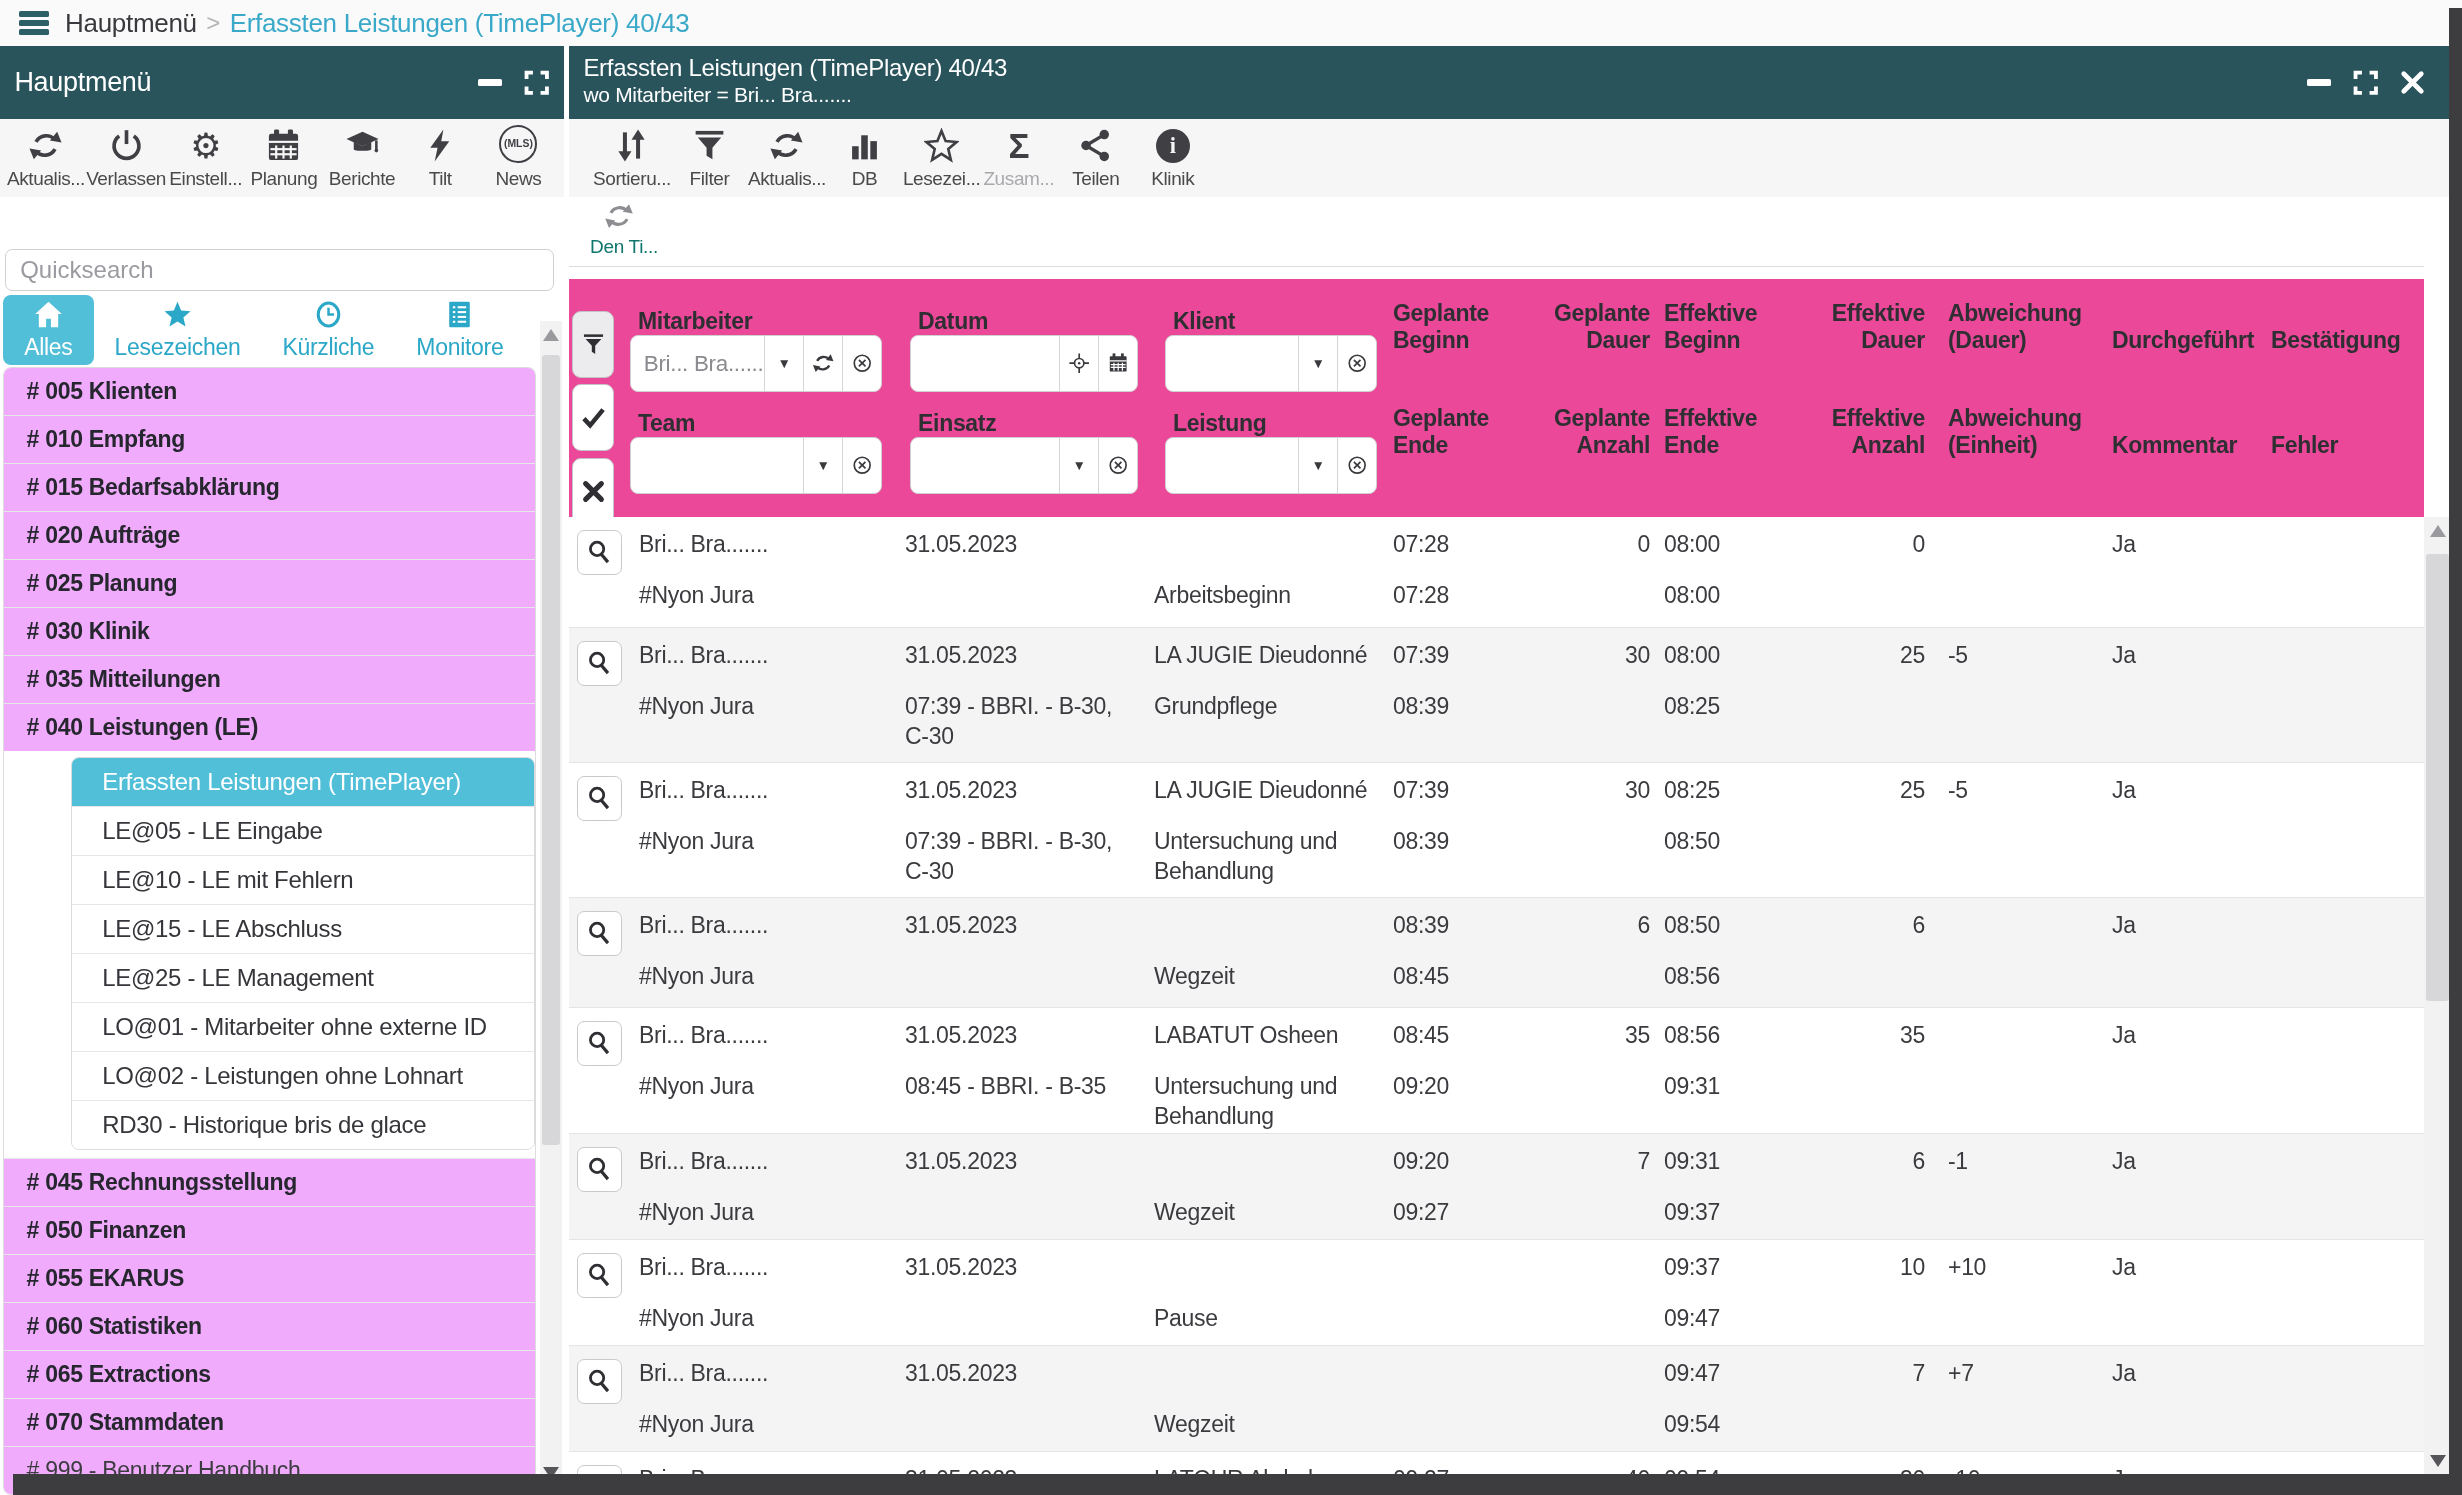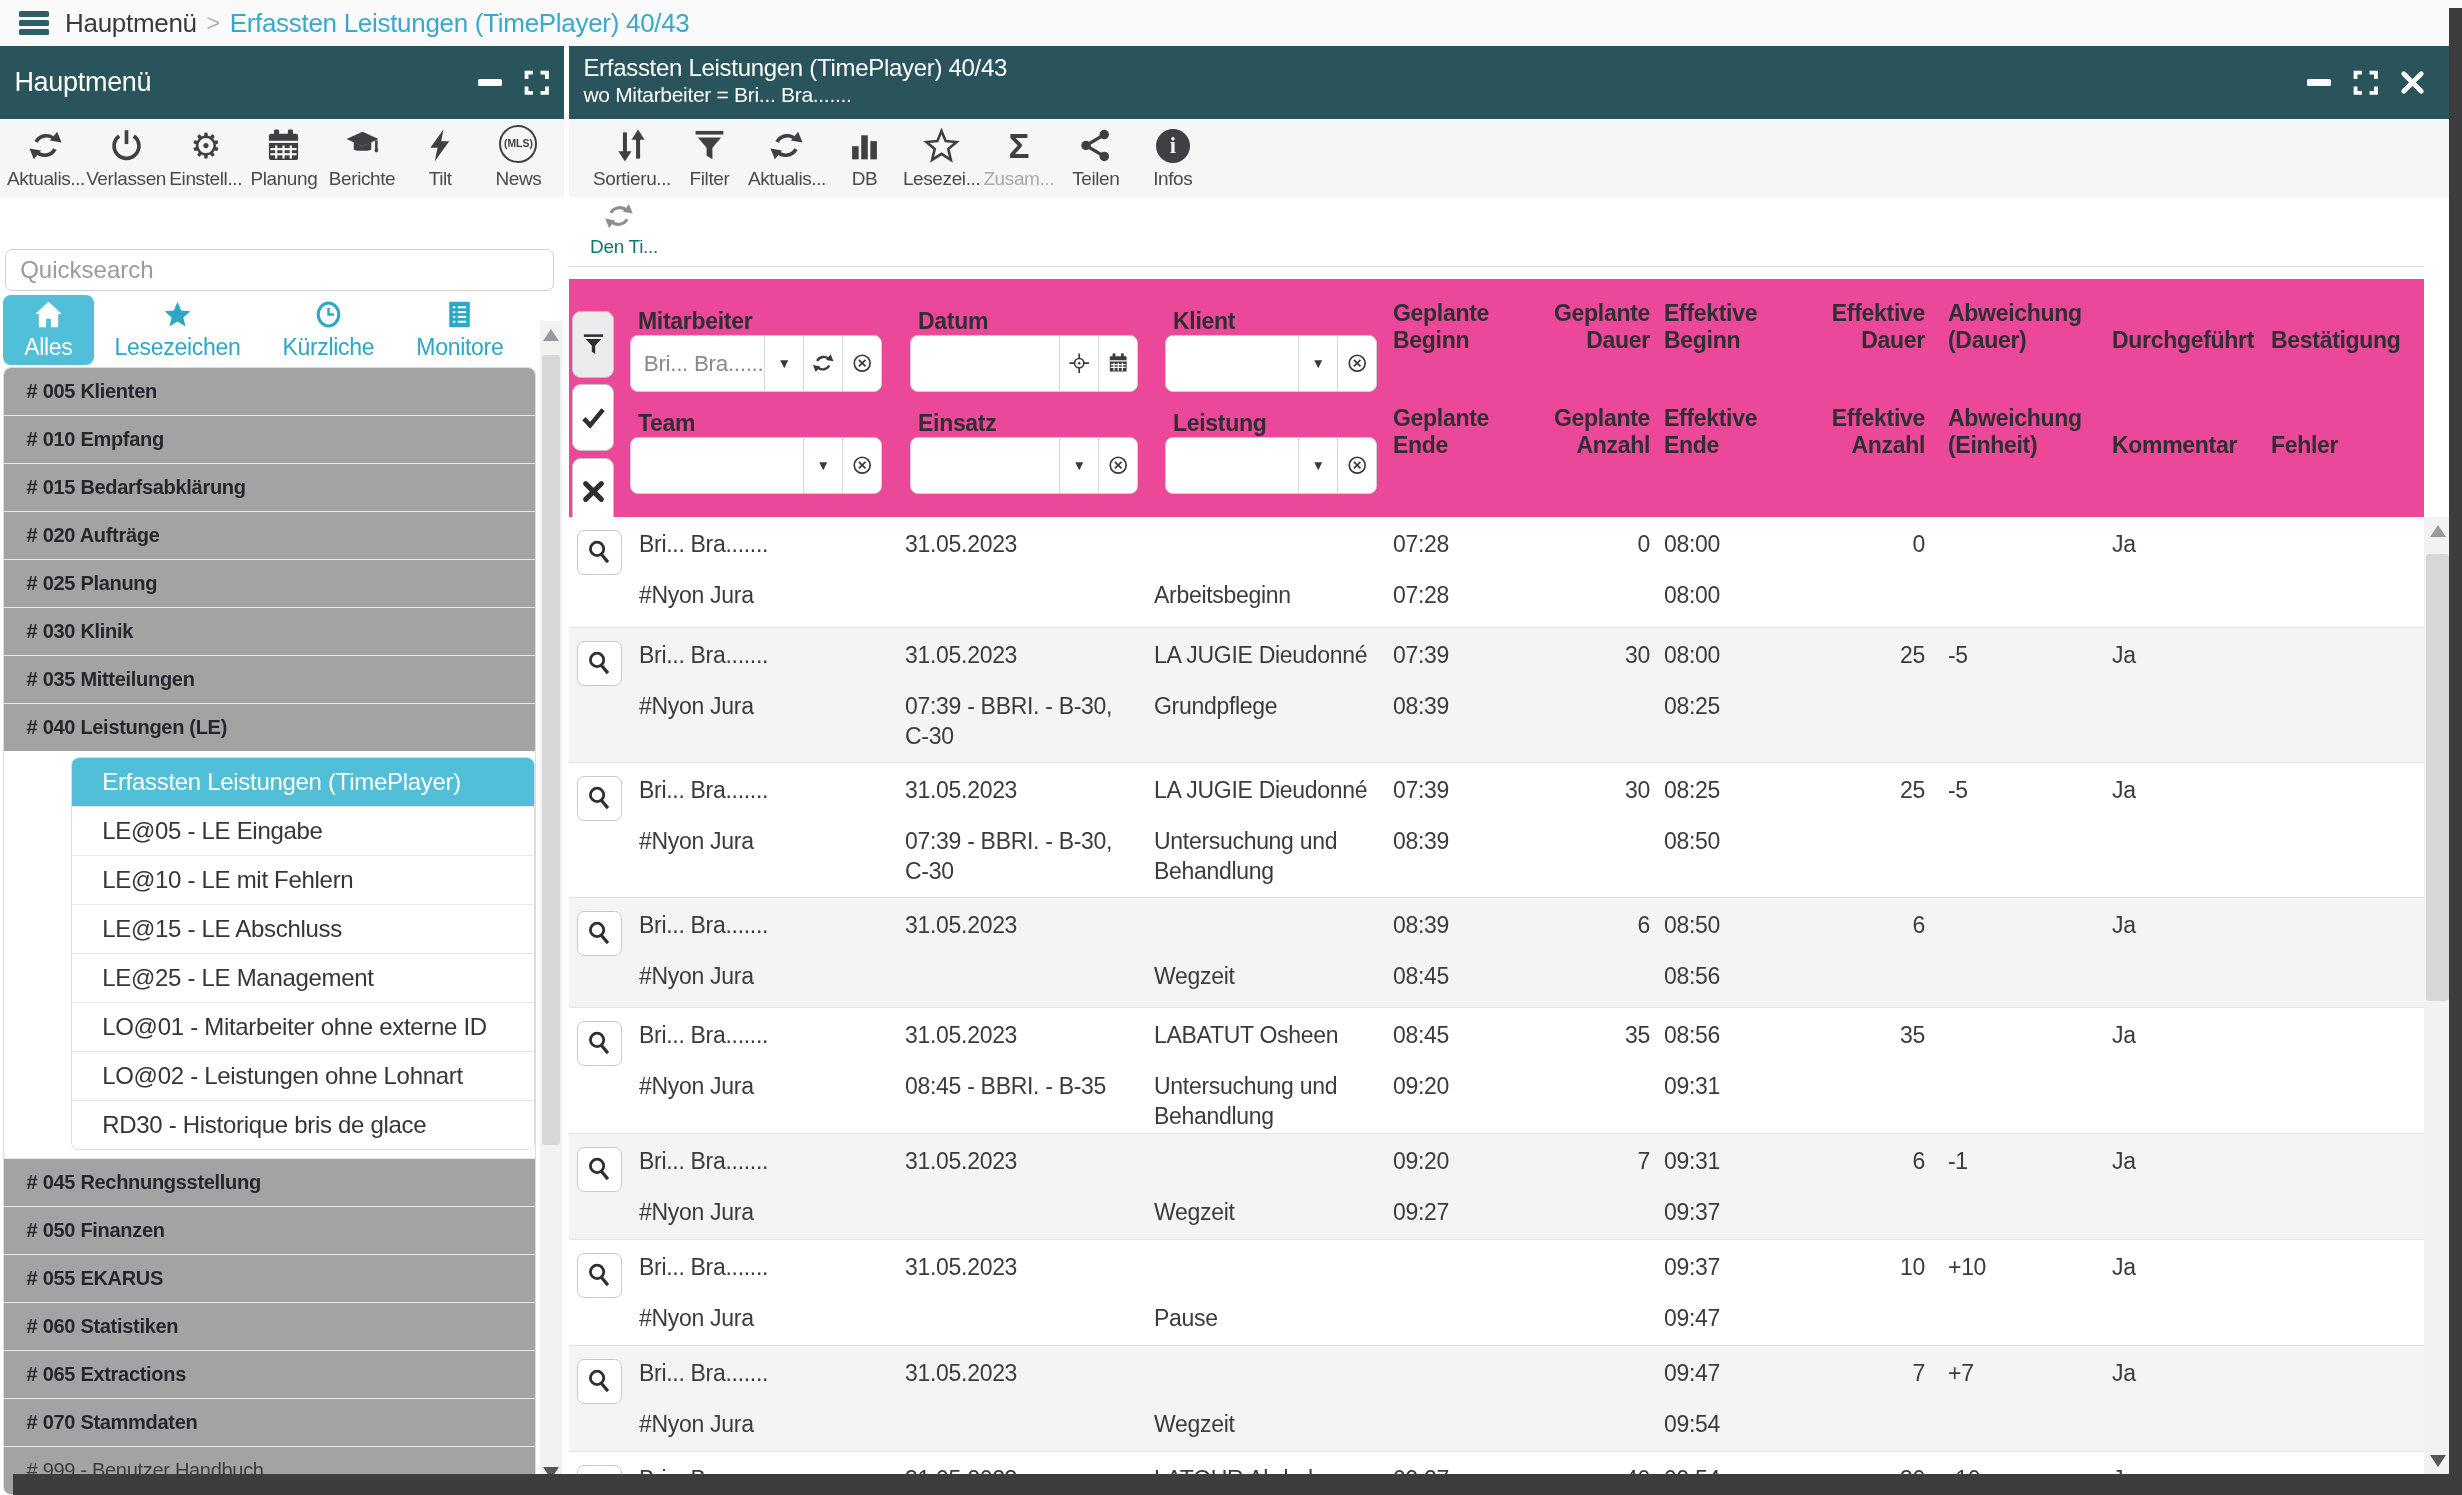--- a/index.html
+++ b/index.html
@@ -39,22 +39,22 @@
   #quicksearch::placeholder{color:#9a9aa0;}
   #lp-tabs{position:absolute;left:3.2px;top:249px;width:559px;height:70px;display:flex;align-items:stretch;}
   .tab{display:flex;flex-direction:column;align-items:center;justify-content:center;gap:4.8px;padding:0 21px;cursor:pointer;}
   .tab .tab-ic{height:30px;display:flex;align-items:center;color:#2ba7c8;}
   .tab .tab-label{font-size:23px;color:#2ba7c8;}
   .tab.active{background:#52bfd8;border-radius:8px;}
   .tab.active .tab-ic,.tab.active .tab-label{color:#fff;}
   
   #lp-menu{position:absolute;left:3.2px;top:321px;width:533px;bottom:0;overflow:hidden;}
   .menu-box{border:1.6px solid #dcdcdc;border-radius:8px;overflow:hidden;background:#fff;}
-  .menu-item{height:47px;line-height:47px;padding-left:22.4px;font-size:20px;font-weight:bold;color:#26262e;
-             border-top:1.6px solid #e6e6e8;cursor:pointer;background:#a3a3a3;white-space:nowrap;}
+  .menu-item{height:47px;line-height:47px;padding-left:22.4px;font-size:23px;font-weight:bold;color:#26262e;
+             border-top:1.6px solid #e6e6e8;cursor:pointer;background:#f0abfc;white-space:nowrap;}
   .menu-item:first-child{border-top:none;}
   .menu-item.normal{font-weight:normal;color:#3c3c40;}
   .submenu-wrap{margin:6.4px 0 8px 67px;}
   .submenu{border:1.6px solid #dcdcdc;border-radius:8px;overflow:hidden;background:#fff;}
   .sub-item{height:48px;line-height:48px;padding-left:30px;font-size:24px;color:#35353a;border-top:1.6px solid #e6e6e8;cursor:pointer;background:#fff;white-space:nowrap;}
   .sub-item:first-child{border-top:none;}
   .sub-item.selected{background:#52bfd8;color:#fff;}
   
   .vscroll{position:absolute;background:#f2f2f3;}
   #lp-scroll{left:540px;top:275px;width:22.4px;height:1166px;}
@@ -433,21 +433,21 @@
           <span class="tlabel">Teilen</span>
         </div>
         <div class="tool">
           <span class="glyph">
             <span style="display: inline-flex; align-items: center; justify-content: center;">
               <span style="display:flex;align-items:center;justify-content:center;width:34px;height:34px;background:currentColor;border-radius:50%;">
                 <span style="color:#f6f6f7;font-size:22.4px;font-weight:bold;font-family:'Liberation Serif',serif;">i</span>
               </span>
             </span>
           </span>
-          <span class="tlabel">Infos</span>
+          <span class="tlabel">Klinik</span>
         </div>
       </div>
     <div id="rp-refresh">
       <span class="glyph"><span style="display: inline-flex; align-items: center; justify-content: center;">
             <svg viewBox="0 0 48 48" width="30" height="30" xmlns="http://www.w3.org/2000/svg">
               <g fill="none" stroke="currentColor" stroke-width="5">
                 <path d="M37 16 A16 16 0 0 0 11 19"></path>
                 <path d="M11 32 A16 16 0 0 0 37 29"></path>
               </g>
               <path fill="currentColor" d="M40 5 L46 20 L30 17 Z"></path>

